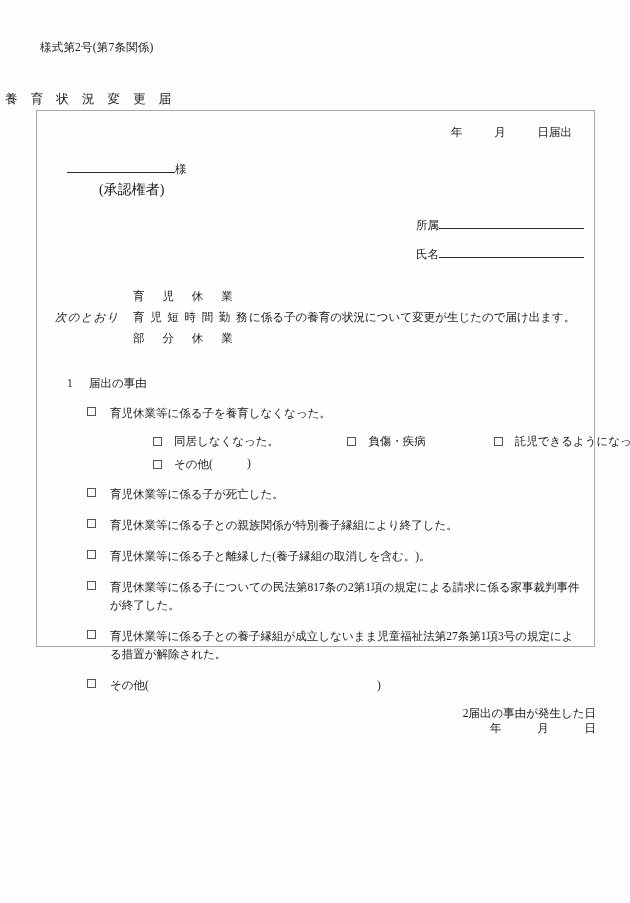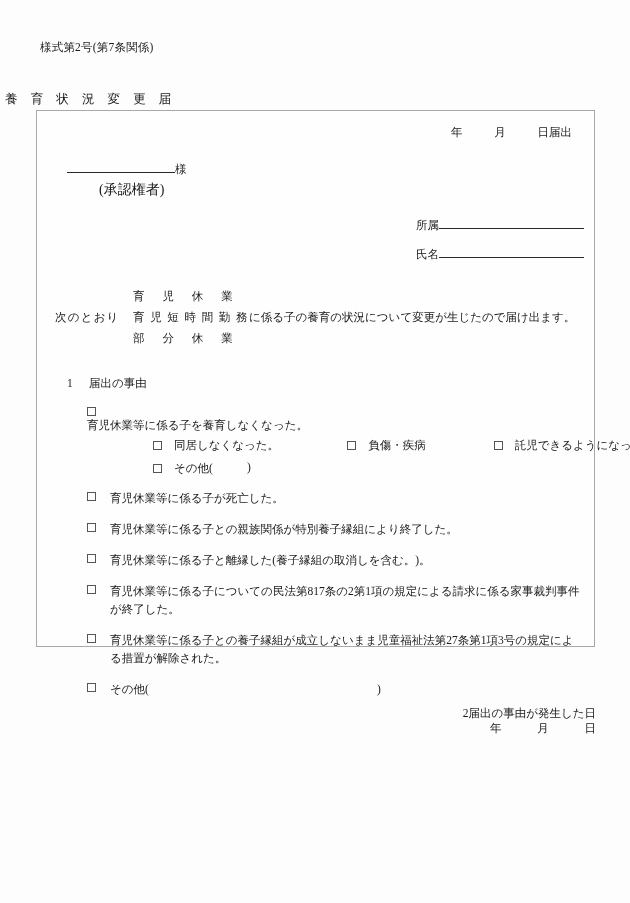--- a/index.html
+++ b/index.html
@@ -118,20 +118,21 @@
     display: flex;
     align-items: flex-end;
     height: 21px;
     white-space: nowrap;
   }
   .stmt-lead {
     width: 96px;
     padding-left: 18px;
     box-sizing: border-box;
     letter-spacing: 1.2px;
+    font-style: italic;
   }
   .stmt-option {
     width: 116px;
     letter-spacing: 0.5px;
   }
   .stmt-option.wide {
     letter-spacing: 7.5px;
   }
   .stmt-option.medium {
     letter-spacing: 1.4px;
@@ -160,22 +161,21 @@
     margin-top: 13px;
   }
   .check-item {
     display: flex;
     align-items: flex-start;
     margin-bottom: 13px;
     padding-left: 50px;
     box-sizing: border-box;
   }
   .check-item.tight {
-    margin-bottom: 4px;
-    flex-direction: column;
+    margin-bottom: 12px;
   }
   .box-glyph {
     flex: 0 0 auto;
     width: 9px;
     height: 9px;
     border: 1px solid #555;
     margin-top: 3px;
     margin-right: 14px;
     box-sizing: border-box;
     background: transparent;

